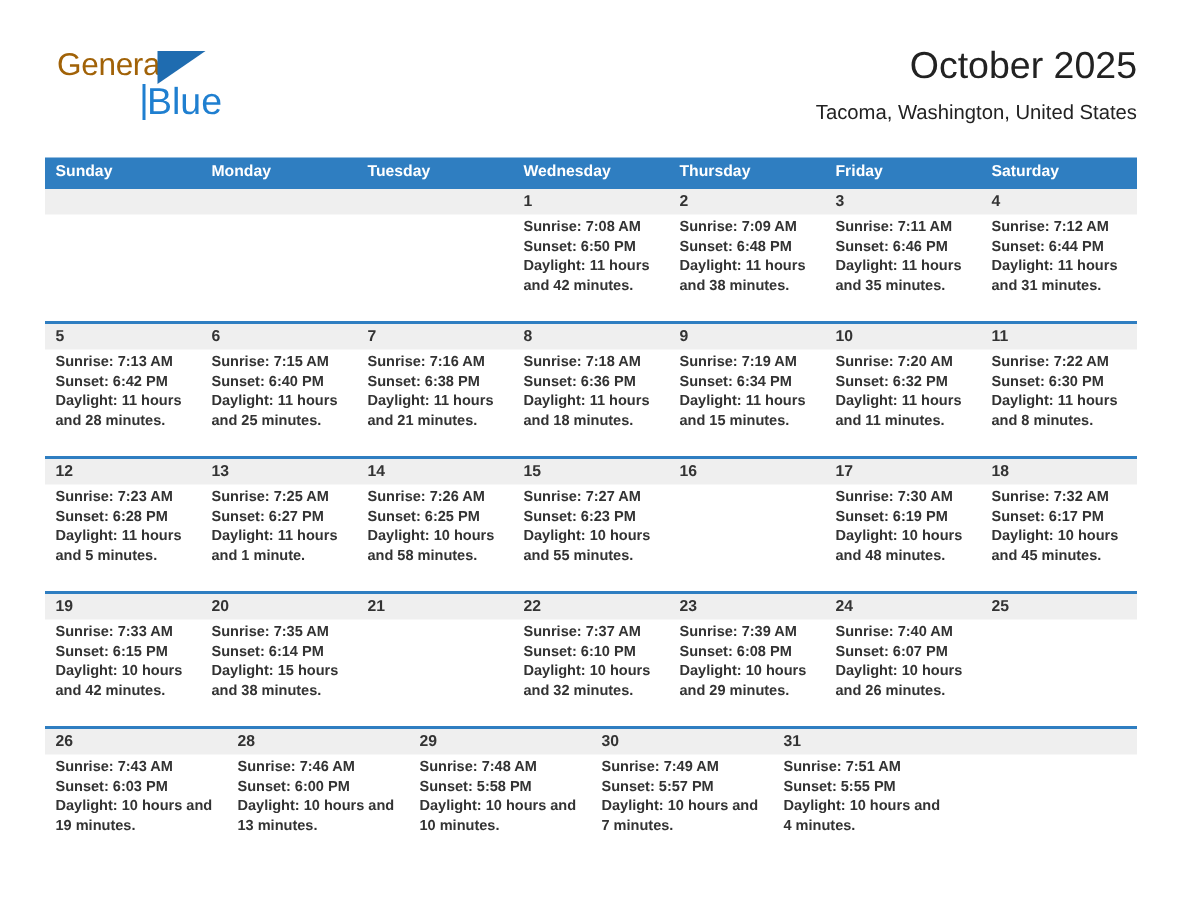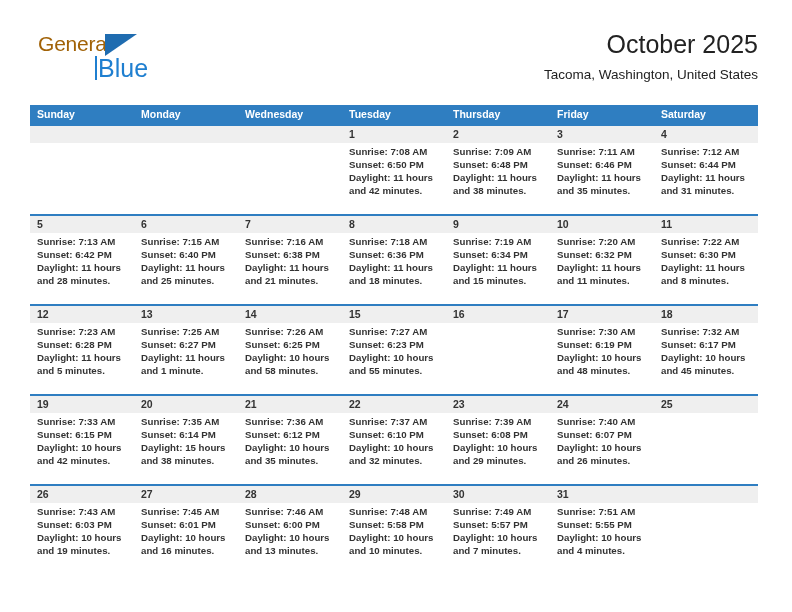--- a/index.html
+++ b/index.html
@@ -186,22 +186,22 @@
       <div class="cal-subtitle">Tacoma, Washington, United States</div>
     </div>
 
   </div>
 
   <div class="calendar">
 
     <div class="weekhead">
       <div class="wh-cell">Sunday</div>
       <div class="wh-cell">Monday</div>
+      <div class="wh-cell">Tuesday</div>
       <div class="wh-cell">Wednesday</div>
-      <div class="wh-cell">Tuesday</div>
       <div class="wh-cell">Thursday</div>
       <div class="wh-cell">Friday</div>
       <div class="wh-cell">Saturday</div>
     </div>
 
     <div class="week">
       <div class="daycell empty">
         <div class="daynum"></div>
         <div class="dayinfo">
           <div></div>
@@ -384,25 +384,20 @@
       <div class="daycell">
         <div class="daynum">20</div>
         <div class="dayinfo">
           <div>Sunrise: 7:35 AM</div>
           <div>Sunset: 6:14 PM</div>
           <div class="wrapline">Daylight: 15 hours and 38 minutes.</div>
         </div>
       </div>
       <div class="daycell">
         <div class="daynum">21</div>
-        <div class="dayinfo">
-          <div>Sunrise: 7:36 AM</div>
-          <div>Sunset: 6:12 PM</div>
-          <div class="wrapline">Daylight: 10 hours and 35 minutes.</div>
-        </div>
       </div>
       <div class="daycell">
         <div class="daynum">22</div>
         <div class="dayinfo">
           <div>Sunrise: 7:37 AM</div>
           <div>Sunset: 6:10 PM</div>
           <div class="wrapline">Daylight: 10 hours and 32 minutes.</div>
         </div>
       </div>
       <div class="daycell">
@@ -429,28 +424,20 @@
     <div class="week">
       <div class="daycell">
         <div class="daynum">26</div>
         <div class="dayinfo">
           <div>Sunrise: 7:43 AM</div>
           <div>Sunset: 6:03 PM</div>
           <div class="wrapline">Daylight: 10 hours and 19 minutes.</div>
         </div>
       </div>
       <div class="daycell">
-        <div class="daynum">27</div>
-        <div class="dayinfo">
-          <div>Sunrise: 7:45 AM</div>
-          <div>Sunset: 6:01 PM</div>
-          <div class="wrapline">Daylight: 10 hours and 16 minutes.</div>
-        </div>
-      </div>
-      <div class="daycell">
         <div class="daynum">28</div>
         <div class="dayinfo">
           <div>Sunrise: 7:46 AM</div>
           <div>Sunset: 6:00 PM</div>
           <div class="wrapline">Daylight: 10 hours and 13 minutes.</div>
         </div>
       </div>
       <div class="daycell">
         <div class="daynum">29</div>
         <div class="dayinfo">

